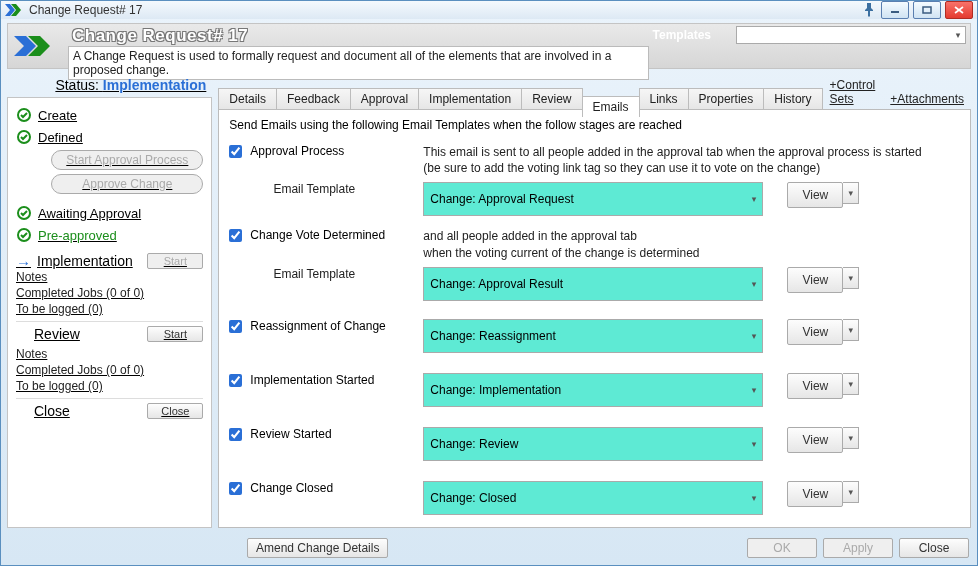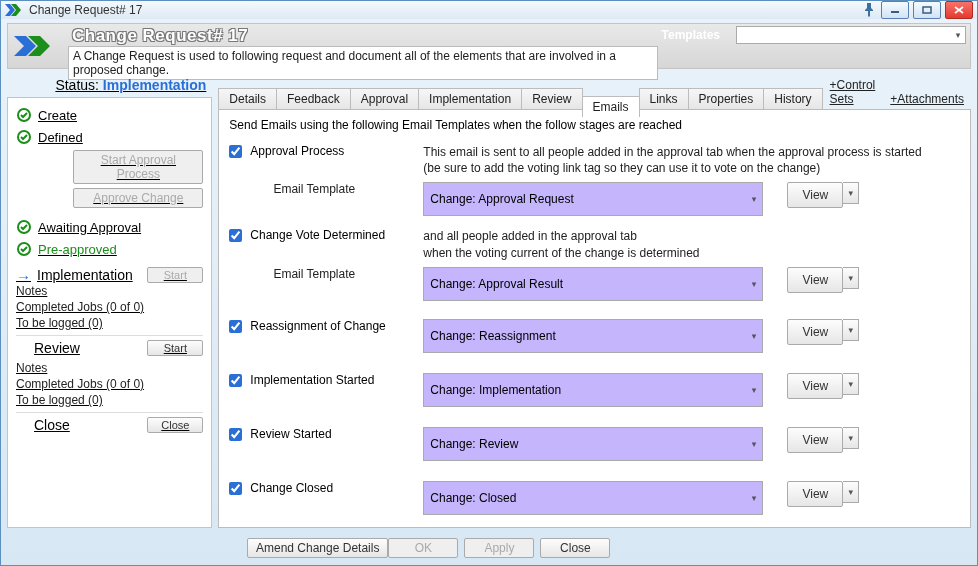--- a/index.html
+++ b/index.html
@@ -45,21 +45,21 @@
   .header-strip .logo { width:60px; display:flex; align-items:center; justify-content:center; }
   .header-strip .titleblock { flex:1; display:flex; flex-direction:column; }
   .header-strip .big-title {
     font-weight:bold; font-size:17px; color:#fff;
     text-shadow: -1px -1px 0 #777, 1px -1px 0 #777, -1px 1px 0 #777, 1px 1px 0 #777;
     letter-spacing:0.5px; padding:2px 4px 0 4px;
   }
   .header-strip .desc {
     background:#fff; border:1px solid #bbb; flex:1; font-size:12px; padding:2px 4px; color:#222;
   }
-  .templates-area { display:flex; align-items:flex-start; gap:12px; padding:2px 4px 0 0;}
+  .templates-area { display:flex; align-items:flex-start; gap:21px; padding:2px 4px 0 0;}
   .templates-label { color:#fff; font-weight:bold; font-size:12px; padding:2px 4px;}
   .templates-dd { width:230px; height:18px; border:1px solid #aaa; background:#fff; display:flex; align-items:center; justify-content:flex-end;}
   .templates-dd .caret { width:14px; text-align:center; color:#555; font-size:9px;}
   .body {
     flex:1; display:flex; gap:6px; padding:0 6px 4px 6px;
   }
   .status-pane {
     width:220px; display:flex; flex-direction:column;text-decoration:underline;
   }
   .status-heading { text-align:right; padding:6px 6px 4px 0; font-size:14px;}
@@ -72,21 +72,21 @@
   .st-row .ic { width:16px; height:16px; display:flex; align-items:center; justify-content:center;}
   .st-row.green .txt { color:#1b8e1b; }
   .btn {
     border:1px solid #aaa; background:linear-gradient(#fdfdfd,#e6e6e6);
     font-size:12px; padding:2px 8px; border-radius:2px; cursor:pointer;
     color:#333; text-align:center;
   }
   .btn.disabled { color:#aaa; cursor:default; background:#efefef; }
   .btn.small { font-size:11px; padding:1px 10px; }
   .sub-btn-row { display:flex; justify-content:flex-end; padding:2px 0 2px 20px;}
-  .sub-btn-row .btn { width:130px;}
+  .sub-btn-row .btn { width:152px;border-radius:13px;}
   .arrow-row { display:flex; align-items:center; gap:6px; padding:6px 0 0 0;}
   .arrow-row .arrow { color:#2a6fd6; font-weight:bold; font-size:15px;}
   .mini-label { font-size:12px; color:#222; padding:1px 0;}
   .review-row, .close-row { display:flex; align-items:center; justify-content:space-between; padding:4px 0; border-top:1px solid #ddd; margin-top:4px;}
   .review-row .title, .close-row .title { font-size:14px; padding-left:18px;}
   .review-row .btn, .close-row .btn, .arrow-row .btn { width:56px; }
   .tabs-shell { flex:1; display:flex; flex-direction:column;}
   .tabs-bar { display:flex; align-items:flex-end; gap:0; padding-top:4px; border-bottom:1px solid #bcbcbc; font-size:12px;}
   .tab {
     padding:3px 10px; border:1px solid #bcbcbc; border-bottom:none; background:linear-gradient(#f6f6f6,#e6e6e6);
@@ -97,29 +97,29 @@
   .tabs-content {
     border:1px solid #bcbcbc; border-top:none; background:#fff; flex:1; padding:8px 10px; overflow:auto;
   }
   .instr { font-size:12px; padding-bottom:8px;}
   .form-row { display:flex; align-items:flex-start; gap:24px; padding:4px 0;}
   .form-row.tight { padding:2px 0;}
   .col-check { width:170px; display:flex; align-items:flex-start; gap:4px;}
   .col-desc { flex:1; font-size:12px; color:#222; line-height:1.35;}
   .col-select { width:340px;}
   .sel {
-    width:100%; height:14px; border:1px solid #aaa; background:#c4b5fd; display:flex; align-items:center; justify-content:space-between; padding:16px 6px;
+    width:100%; height:14px; border:1px solid #aaa; background:#5eead4; display:flex; align-items:center; justify-content:space-between; padding:16px 6px;
   }
   .sel .caret { font-size:9px; color:#555;}
   .view-wrap { display:flex; gap:0;}
   .view-btn { width:56px; height:26px;}
   .view-dd { width:16px; height:22px; border:1px solid #aaa; border-left:none; background:linear-gradient(#fdfdfd,#e6e6e6); display:flex; align-items:center; justify-content:center; color:#555; font-size:9px; cursor:pointer;}
   .sublabel { width:170px; text-align:center; font-size:12px; color:#222;}
   .footer {
-    display:flex; align-items:center; justify-content:flex-start; padding:6px 8px 8px 246px;
+    display:flex; align-items:center; justify-content:space-between; padding:6px 8px 8px 246px;
   }
   .footer-left { display:flex; gap:6px;}
   .footer-right { display:flex; gap:6px;}
   .footer .btn { min-width:70px;}
   input[type=checkbox]{ margin:1px 4px 0 0; accent-color:#2a6fd6;}
   svg { display:block;}
 </style>
 </head>
 <body>
 
@@ -160,21 +160,21 @@
 
   <div class="header-strip">
     <div class="logo">
       <svg width="48" height="28" viewBox="0 0 48 28">
         <polygon points="0,4 12,4 22,14 12,24 0,24 10,14" fill="#2a6fd6"></polygon>
         <polygon points="14,4 26,4 36,14 26,24 14,24 24,14" fill="#1b8e1b"></polygon>
       </svg>
     </div>
     <div class="titleblock">
       <div class="big-title">Change Request# 17</div>
-      <div class="desc">A Change Request is used to following request and document all of the elements that are involved in a proposed change.</div>
+      <div class="desc">A Change Request is used to formally request and document all of the elements that are involved in a proposed change.</div>
     </div>
     <div class="templates-area">
       <span class="templates-label">Templates</span>
       <div class="templates-dd">
           <span class="caret">▾</span>
         </div>
     </div>
   </div>
 
   <div class="body">

